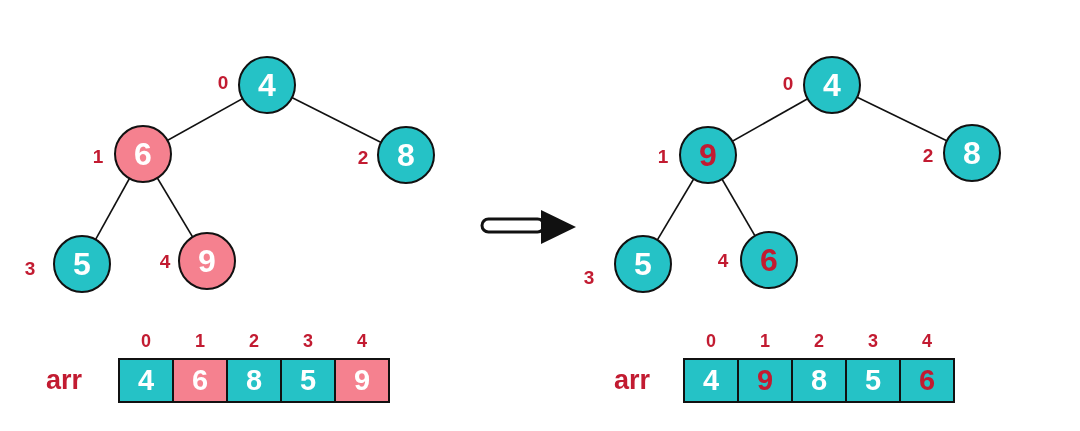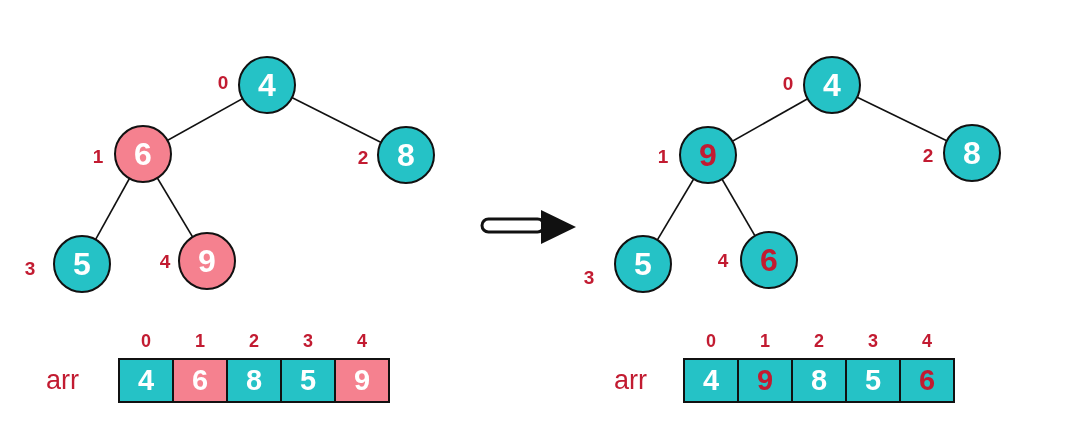--- a/index.html
+++ b/index.html
@@ -17,21 +17,21 @@
   .node-value {
     font-family: "Liberation Sans", "DejaVu Sans", sans-serif;
     font-size: 32px; font-weight: bold; text-anchor: middle;
   }
   .node-index {
     font-family: "Liberation Sans", "DejaVu Sans", sans-serif;
     font-size: 19px; font-weight: bold; text-anchor: middle;
   }
   .array-label {
     position: absolute;
-    font-size: 27px; font-weight: normal;
+    font-size: 27px; font-weight: bold;
     line-height: 45px; height: 45px;
   }
   .array-indices {
     position: absolute;
     display: flex;
   }
   .array-index {
     width: 56px; margin-left: -2px; text-align: center;
     font-size: 18px; font-weight: bold;
   }

